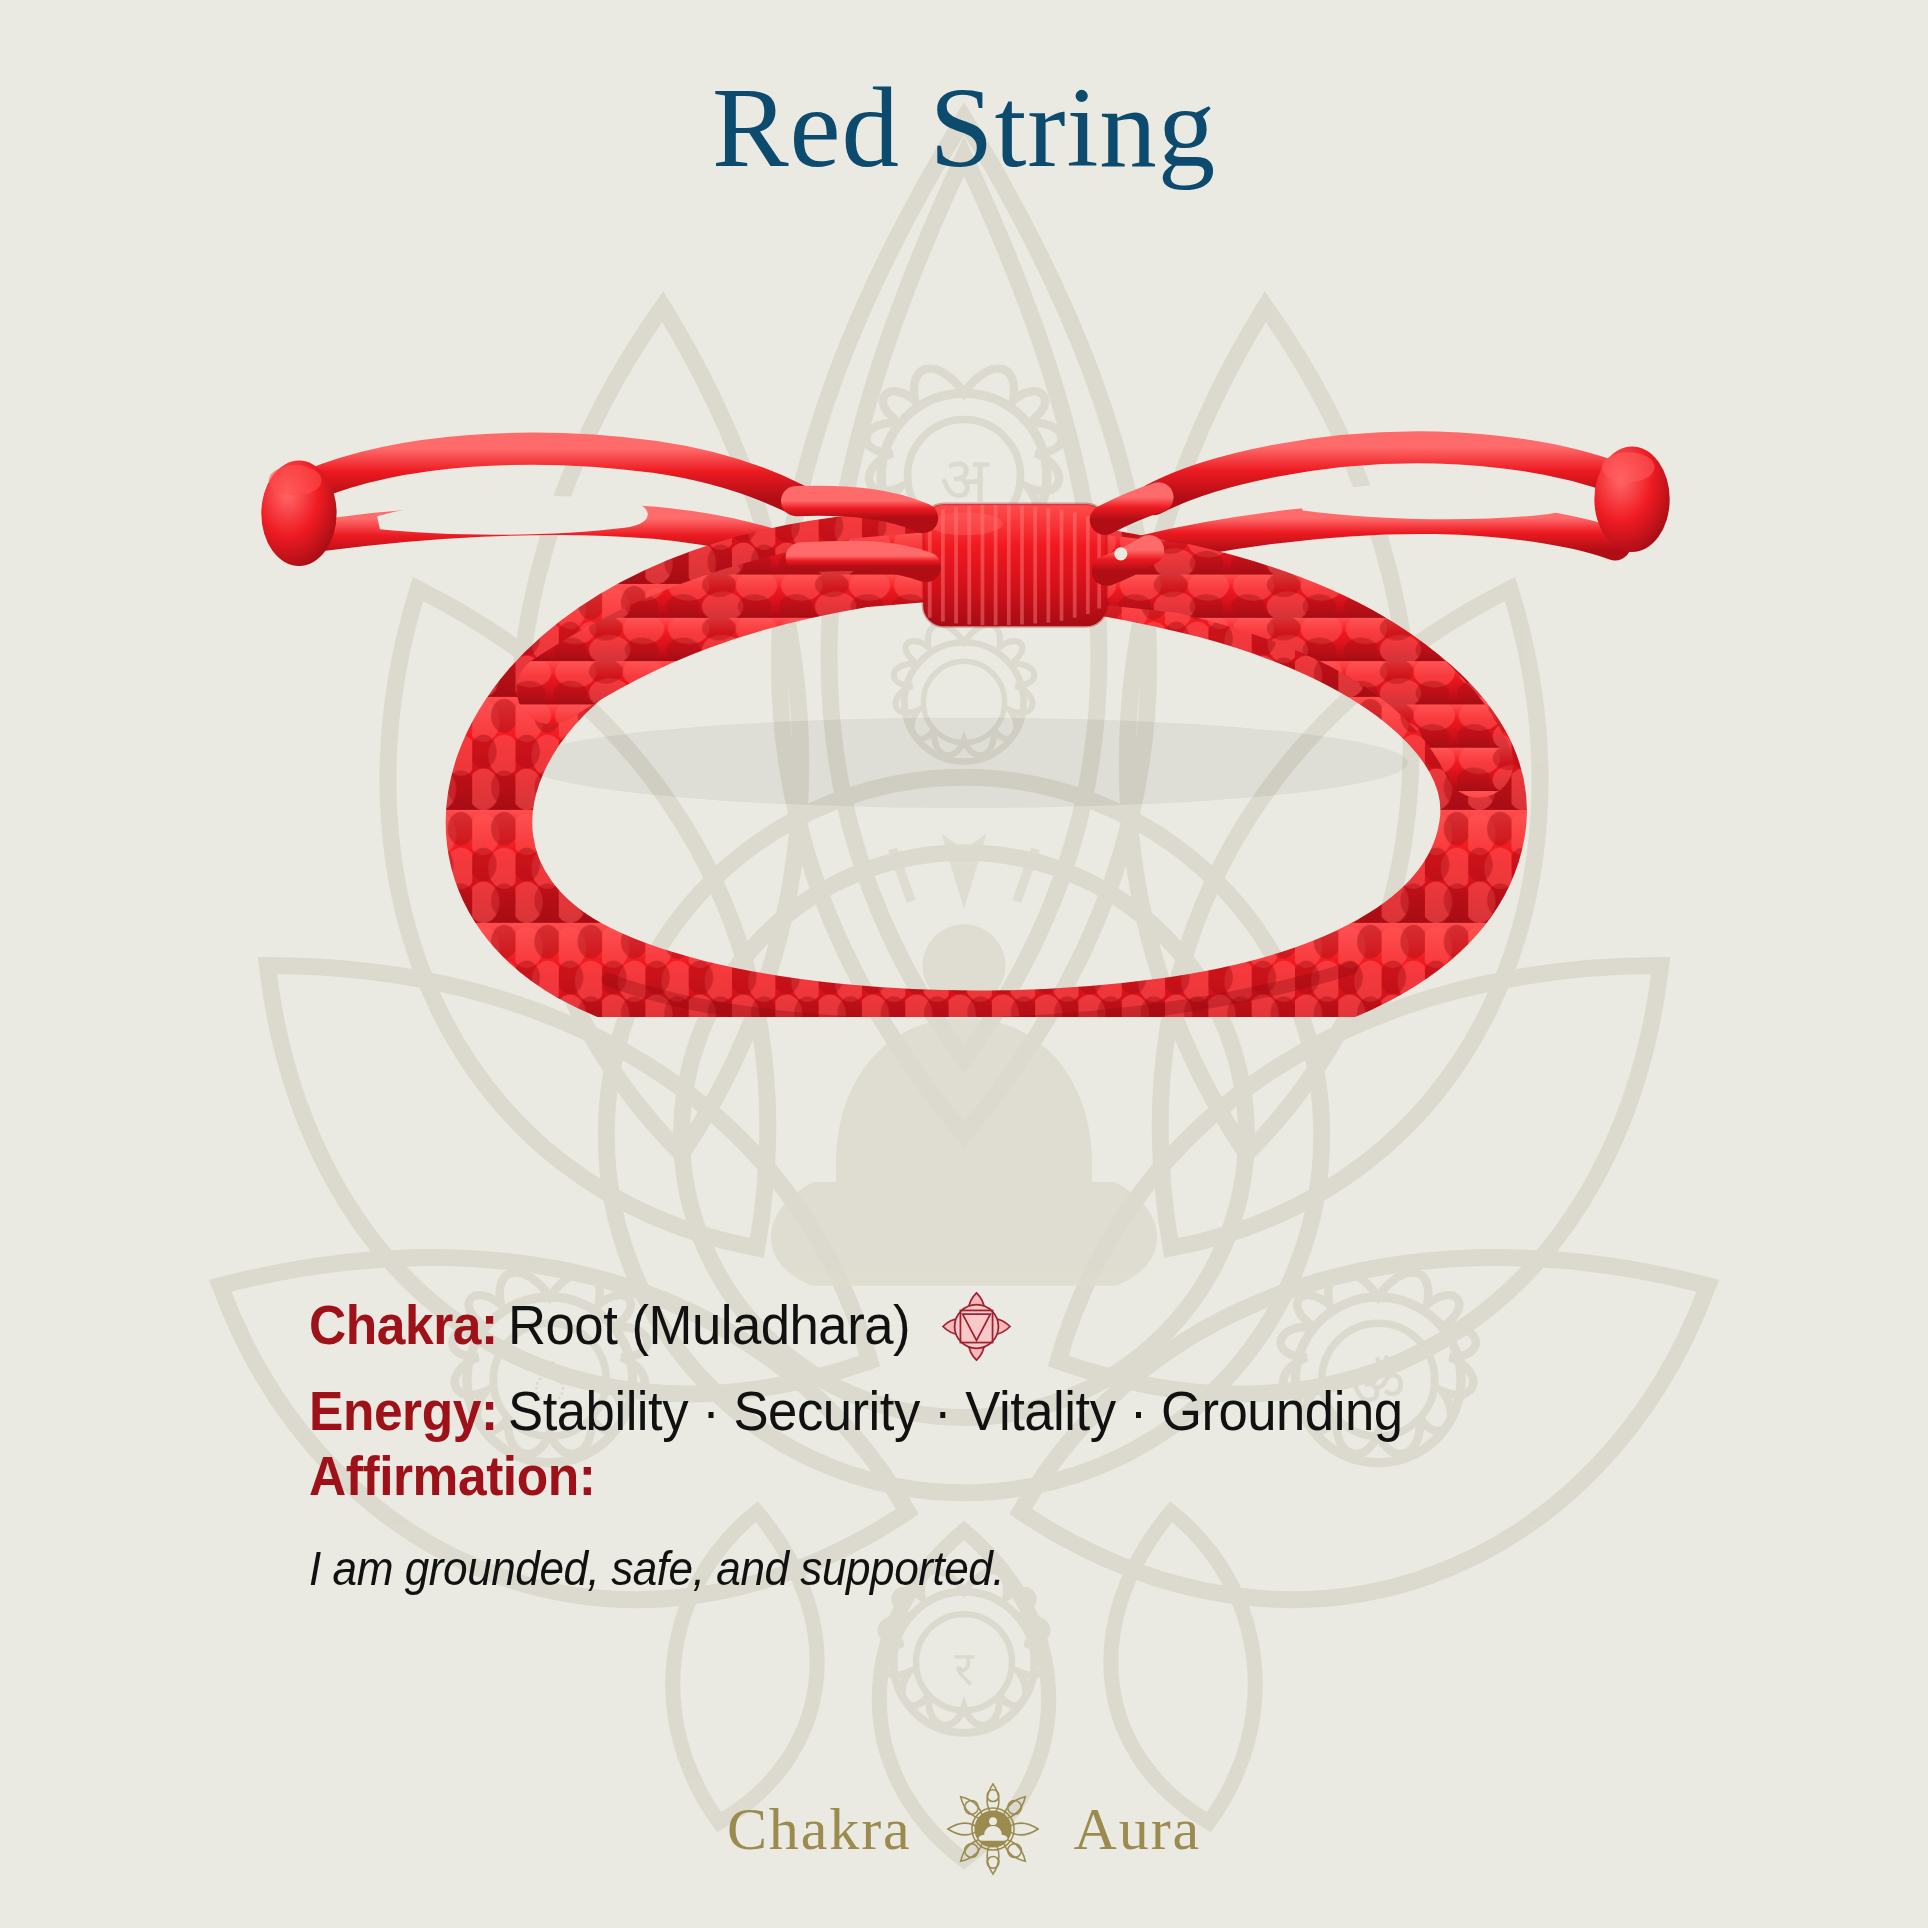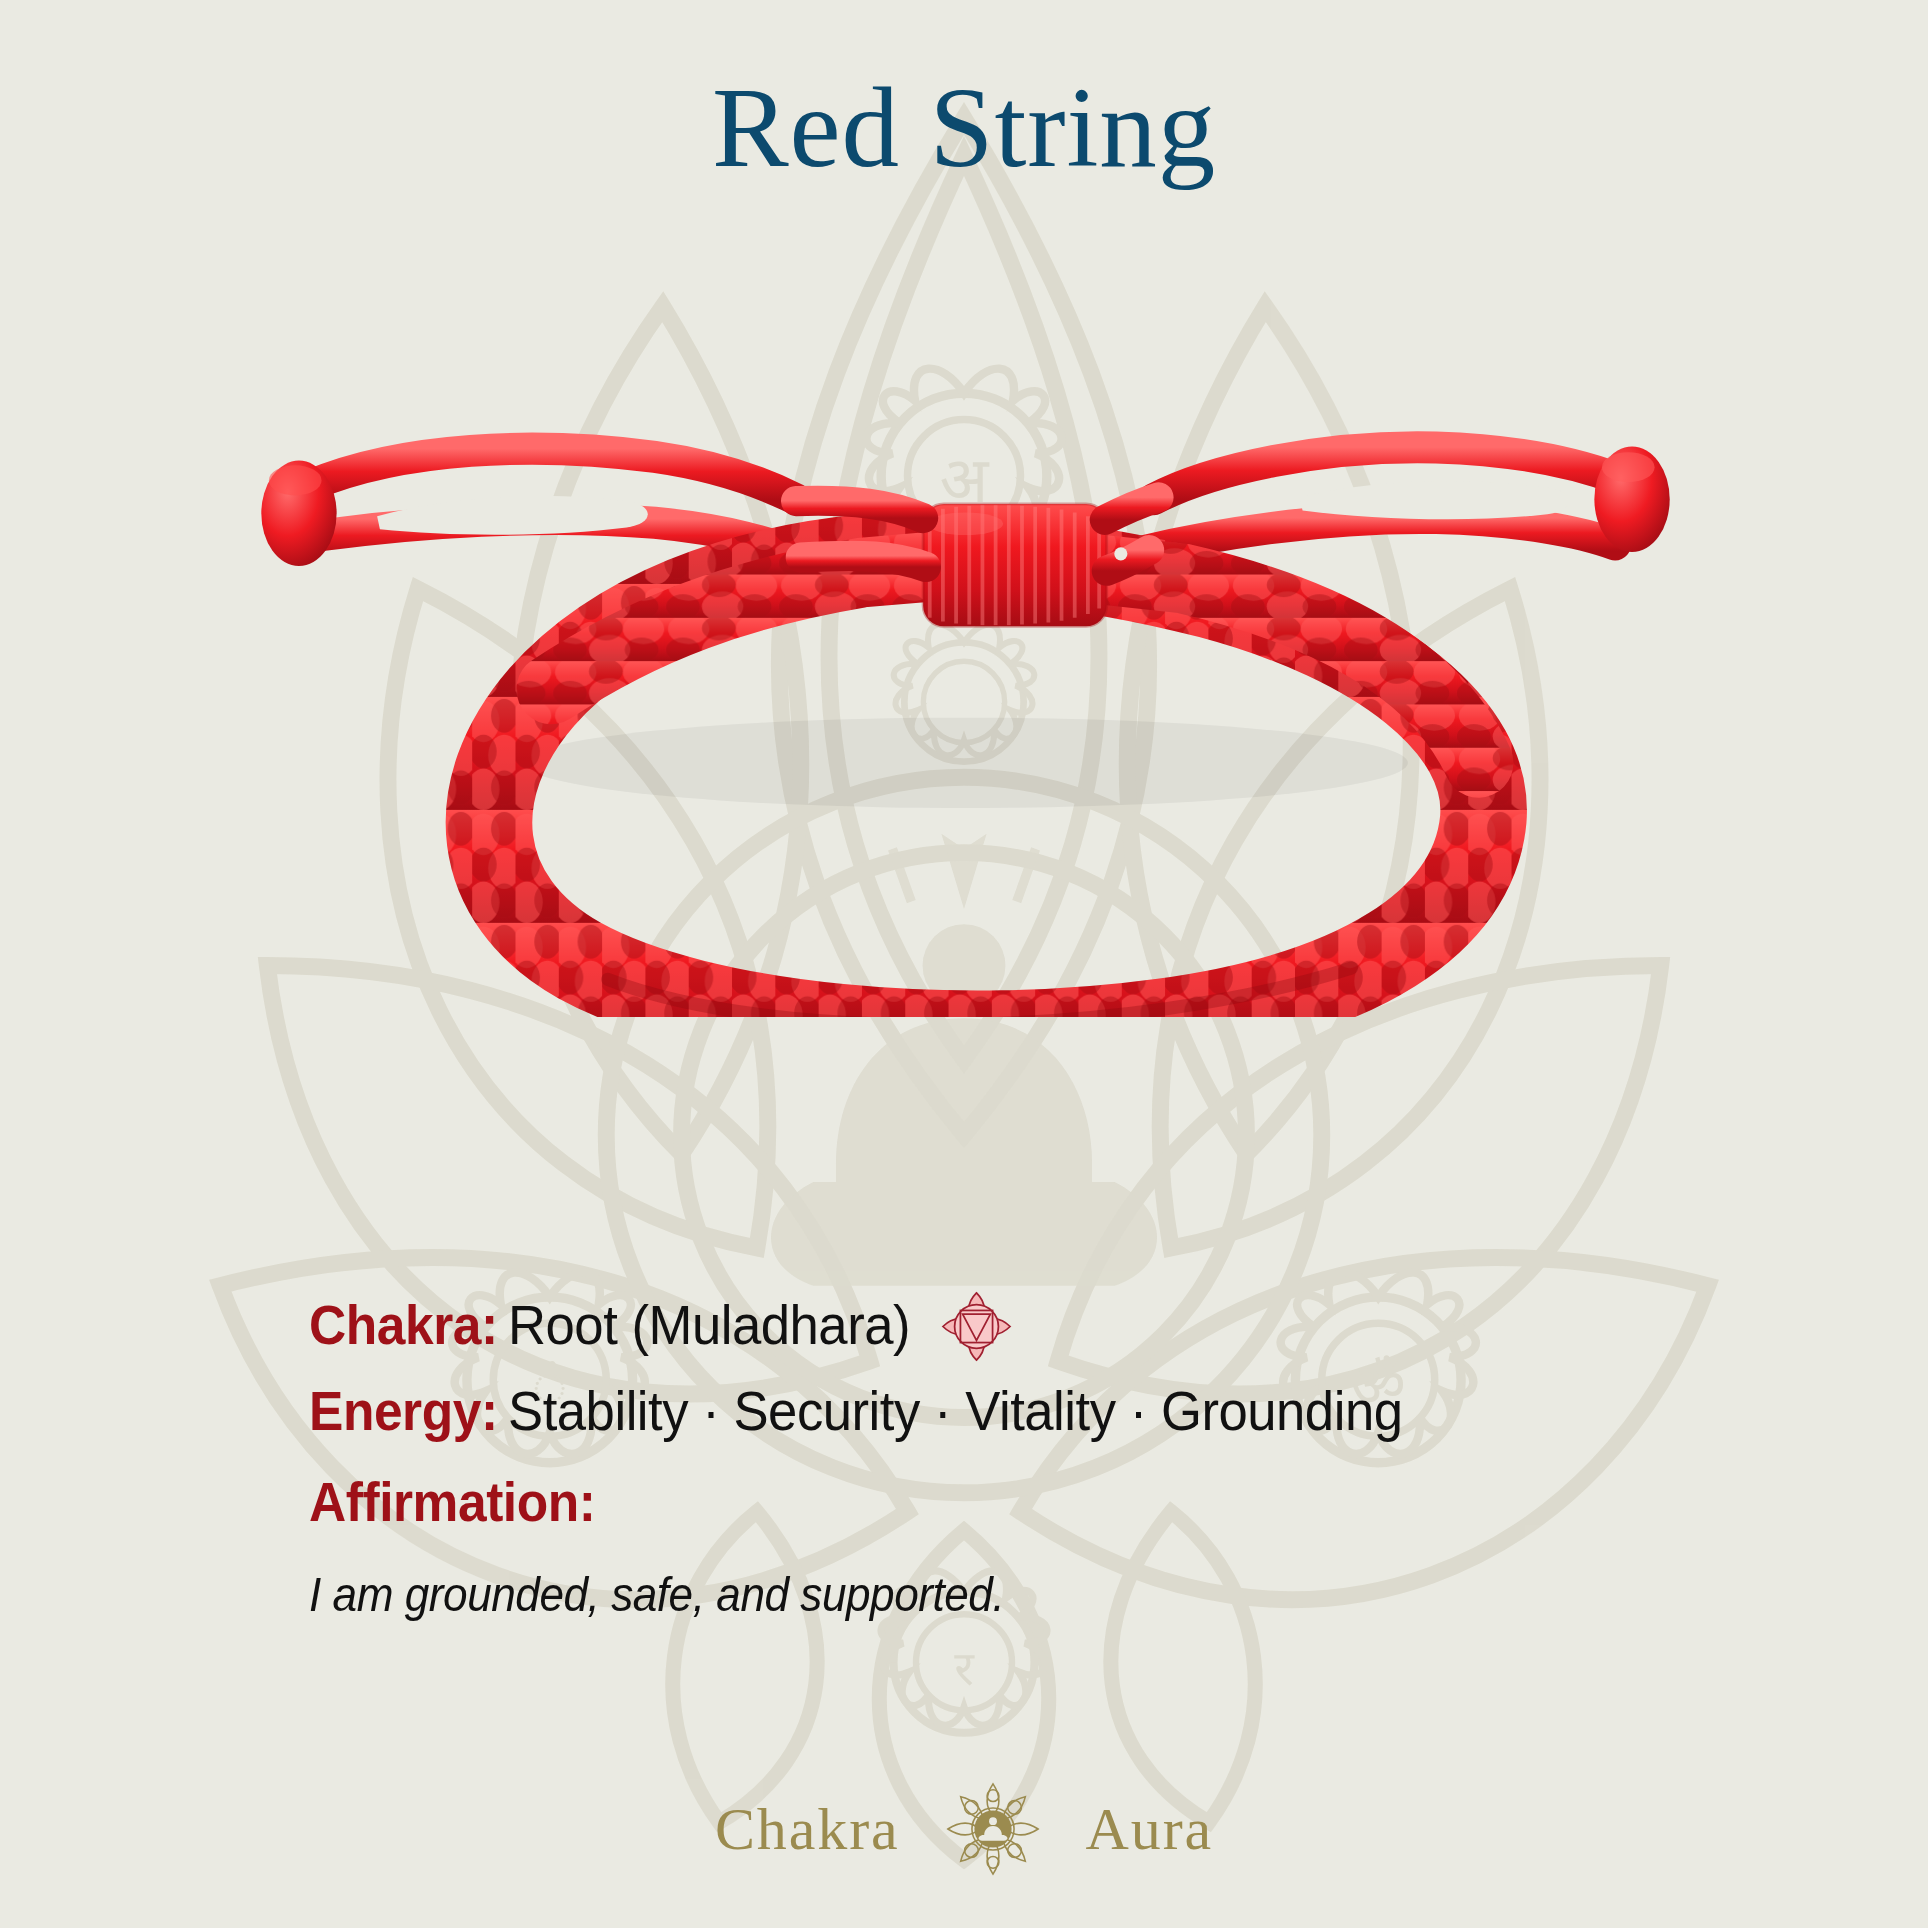--- a/index.html
+++ b/index.html
@@ -44,21 +44,21 @@
   .info{
     position:absolute;left:309px;top:1288px;
     width:1469px;
     z-index:6;
   }
   .row{
     display:flex;align-items:center;
     white-space:nowrap;
   }
   .row.chakra{margin-bottom:17px;}
-  .row.energy{margin-bottom:26px;}
+  .row.energy{}
   .lbl{
     font-weight:bold;
     color:#9e1118;
     font-size:56px;
     font-family:"Liberation Sans", sans-serif;
     letter-spacing:-0.5px;
     transform:scaleX(.92);
     transform-origin:left center;
   }
   .val{
@@ -85,21 +85,21 @@
     font-style:italic;color:#111111;font-size:49px;
     font-family:"Liberation Sans", sans-serif;
     letter-spacing:-0.5px;
     transform:scaleX(.90);transform-origin:left center;
   }
 
   
   .footer{
     position:absolute;left:0;top:1780px;width:1928px;
     display:flex;align-items:center;justify-content:center;
-    gap:44px;z-index:6;
+    gap:32px;z-index:6;
   }
   .brand-word{
     font-family:"Liberation Serif", serif;
     font-size:60px;color:#9b8b4f;letter-spacing:1.9px;
     font-weight:400;
   }
   .brand-mark{width:98px;height:98px;flex:0 0 auto;}
 </style>
 </head>
 <body>

